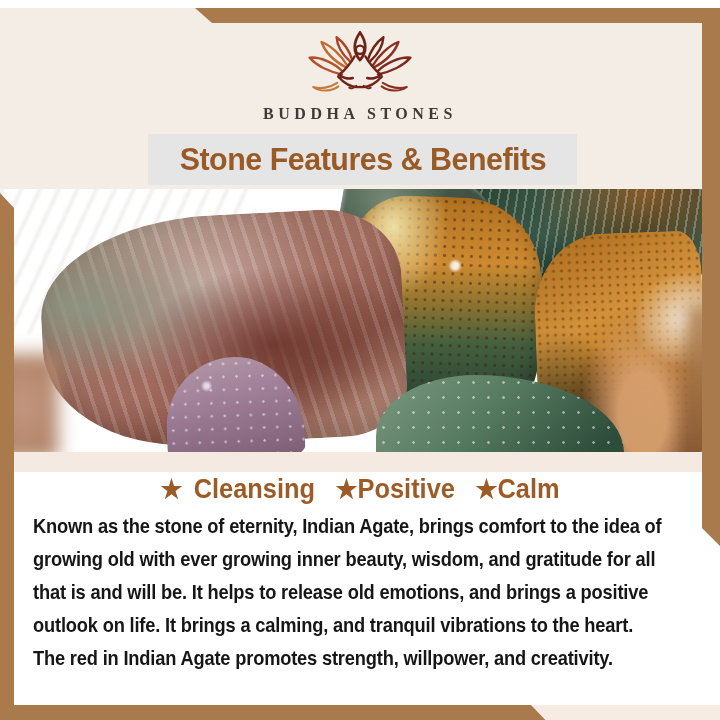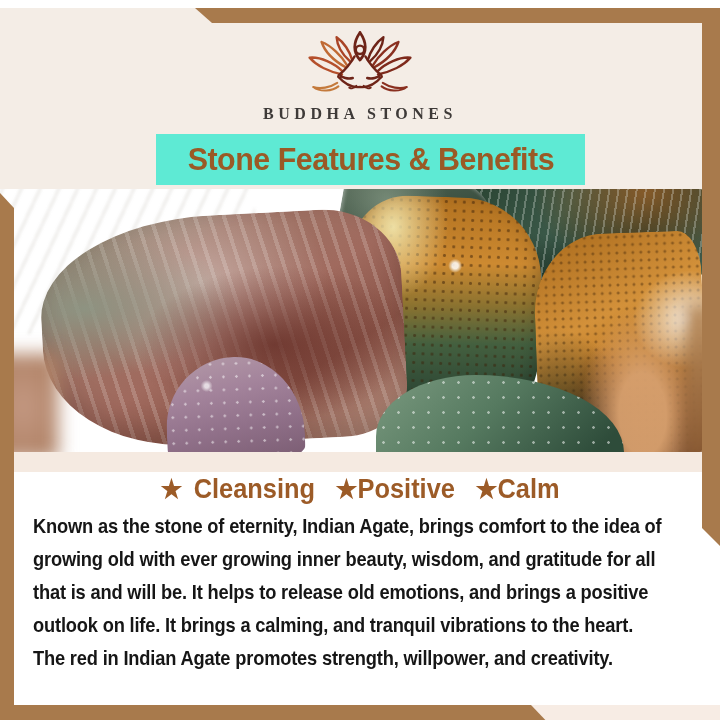--- a/index.html
+++ b/index.html
@@ -5,21 +5,21 @@
   html,body{margin:0;padding:0;background:#ffffff;}
   #canvas{position:relative;width:720px;height:720px;overflow:hidden;background:#ffffff;
           font-family:"Liberation Sans",sans-serif;margin:8px auto;}
   
   .header-cream{position:absolute;left:0;top:0;width:703px;height:181px;background:#f4ede6;}
   .logo-wrap{position:absolute;left:0;top:22px;width:720px;text-align:center;}
   .logo-wrap svg{display:block;margin:0 auto;}
   .brand-name{margin-top:3px;font-family:"Liberation Serif",serif;font-size:16px;
               letter-spacing:4.5px;color:#3e3a38;font-weight:600;}
   
-  .banner{position:absolute;left:156px;top:126px;width:429px;height:51px;background:#5eead4;
+  .banner{position:absolute;left:148px;top:126px;width:429px;height:51px;background:#e5e5e5;
           display:flex;align-items:center;justify-content:center;text-align:center;}
   .banner-title{font-size:32px;font-weight:700;color:#9a5a26;letter-spacing:-0.5px;
                 transform:scaleX(0.95);white-space:nowrap;}
   
   .photo{position:absolute;left:0;top:181px;width:703px;height:263px;background:#ffffff;overflow:hidden;}
   .photo *{position:absolute;}
   .wisps{left:-25px;top:-25px;width:280px;height:170px;opacity:.55;filter:blur(1.5px);
      background:repeating-linear-gradient(115deg,rgba(185,178,170,.45) 0 3px,rgba(185,178,170,0) 3px 17px);}
   .stone-topright{left:440px;top:-12px;width:278px;height:158px;transform:rotate(-3deg);
      border-radius:4% 0 45% 55% / 10% 0 70% 60%;

